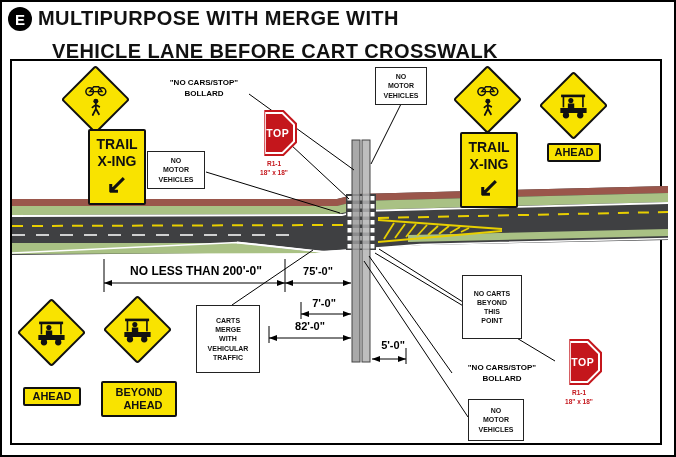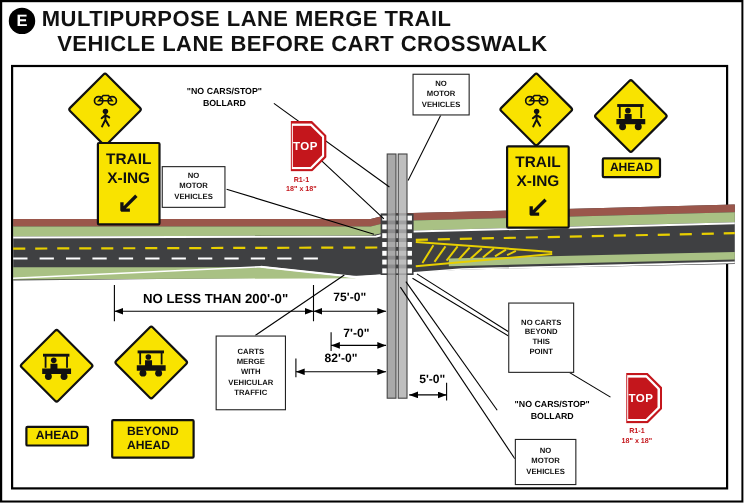--- a/index.html
+++ b/index.html
@@ -3,38 +3,38 @@
 <meta charset="utf-8">
 <style>
   * { margin:0; padding:0; box-sizing:border-box; }
   html,body { background:#e9e9e9; font-family:"Liberation Sans", sans-serif; }
   #canvas { position:relative; width:676px; height:457px; background:#fff; border:2px solid #000; overflow:hidden; }
   .badge { position:absolute; left:6px; top:5px; width:24px; height:24px; border-radius:50%;
            background:#000; color:#fff; font-weight:bold; font-size:15px;
            display:flex; align-items:center; justify-content:center; }
   .title { position:absolute; font-weight:bold; font-size:20px; color:#111; letter-spacing:.4px; white-space:nowrap; }
   .t1 { left:36px; top:5px; }
-  .t2 { left:50px; top:27px; }
+  .t2 { left:50px; top:38px; }
   .frame { position:absolute; left:8px; top:57px; width:652px; height:386px; border:2px solid #000; }
   .overlay { position:absolute; left:0; top:0; }
 
   .diamond-wrap { position:absolute; width:74px; height:74px; display:flex; align-items:center; justify-content:center; }
   .diamond { width:49px; height:49px; background:#f9e300; border:2.5px solid #111; border-radius:3px;
              transform:rotate(45deg); display:flex; align-items:center; justify-content:center; }
   .d-in { transform:rotate(-45deg); display:flex; align-items:center; justify-content:center; }
   .icn { display:block; }
 
   .trail { position:absolute; width:58px; height:76px; background:#f9e300; border:2px solid #111; border-radius:2px;
            display:flex; flex-direction:column; align-items:center; padding-top:5px; }
   .trail-txt { font-weight:bold; font-size:14px; line-height:1.2; text-align:center; white-space:pre-line; color:#111; }
   .trail-arrow { font-size:26px; font-weight:bold; line-height:1; margin-top:1px; color:#111; }
 
   .plaque { position:absolute; background:#f9e300; border:2px solid #111; border-radius:2px; color:#111;
             display:flex; align-items:center; justify-content:center; font-weight:bold; font-size:11px;
-            text-align:left; white-space:pre-line; line-height:1.2; }
+            text-align:right; white-space:pre-line; line-height:1.2; }
 
   .wbox { position:absolute; background:#fff; border:1.5px solid #222; color:#111;
           display:flex; align-items:center; justify-content:center; text-align:center;
           font-weight:bold; font-size:7px; line-height:1.3; white-space:pre-line; }
 
   .stop { position:absolute; width:46px; height:46px; }
   .oct { position:absolute; clip-path:polygon(29% 0,71% 0,100% 29%,100% 71%,71% 100%,29% 100%); }
   .o1 { inset:0; background:#c4161c; }
   .o2 { inset:2px; background:#fff; }
   .o3 { inset:4px; background:#c4161c; color:#fff; display:flex; align-items:center; justify-content:center;
@@ -46,21 +46,21 @@
              color:#000; line-height:1.35; }
   .dim { position:absolute; font-weight:bold; color:#000; text-align:center; font-size:11px; white-space:nowrap; }
   .dim.big { font-size:12px; }
 </style>
 </head>
 <body>
 
 <div id="canvas">
 
   <div class="badge">E</div>
-  <div class="title t1">MULTIPURPOSE LANE MERGE TRAIL</div>
+  <div class="title t1">MULTIPURPOSE WITH MERGE WITH</div>
   <div class="title t2">VEHICLE LANE BEFORE CART CROSSWALK</div>
 
   <div class="frame"></div>
 
   <svg class="overlay" width="676" height="457" viewBox="0 0 676 457">
     <defs>
       <marker id="arr" markerWidth="9" markerHeight="8" refX="8" refY="3" orient="auto-start-reverse">
         <path d="M0,0 L8,3 L0,6 Z" fill="#000"></path>
       </marker>
       <symbol id="bikeped" viewBox="0 0 40 48">

